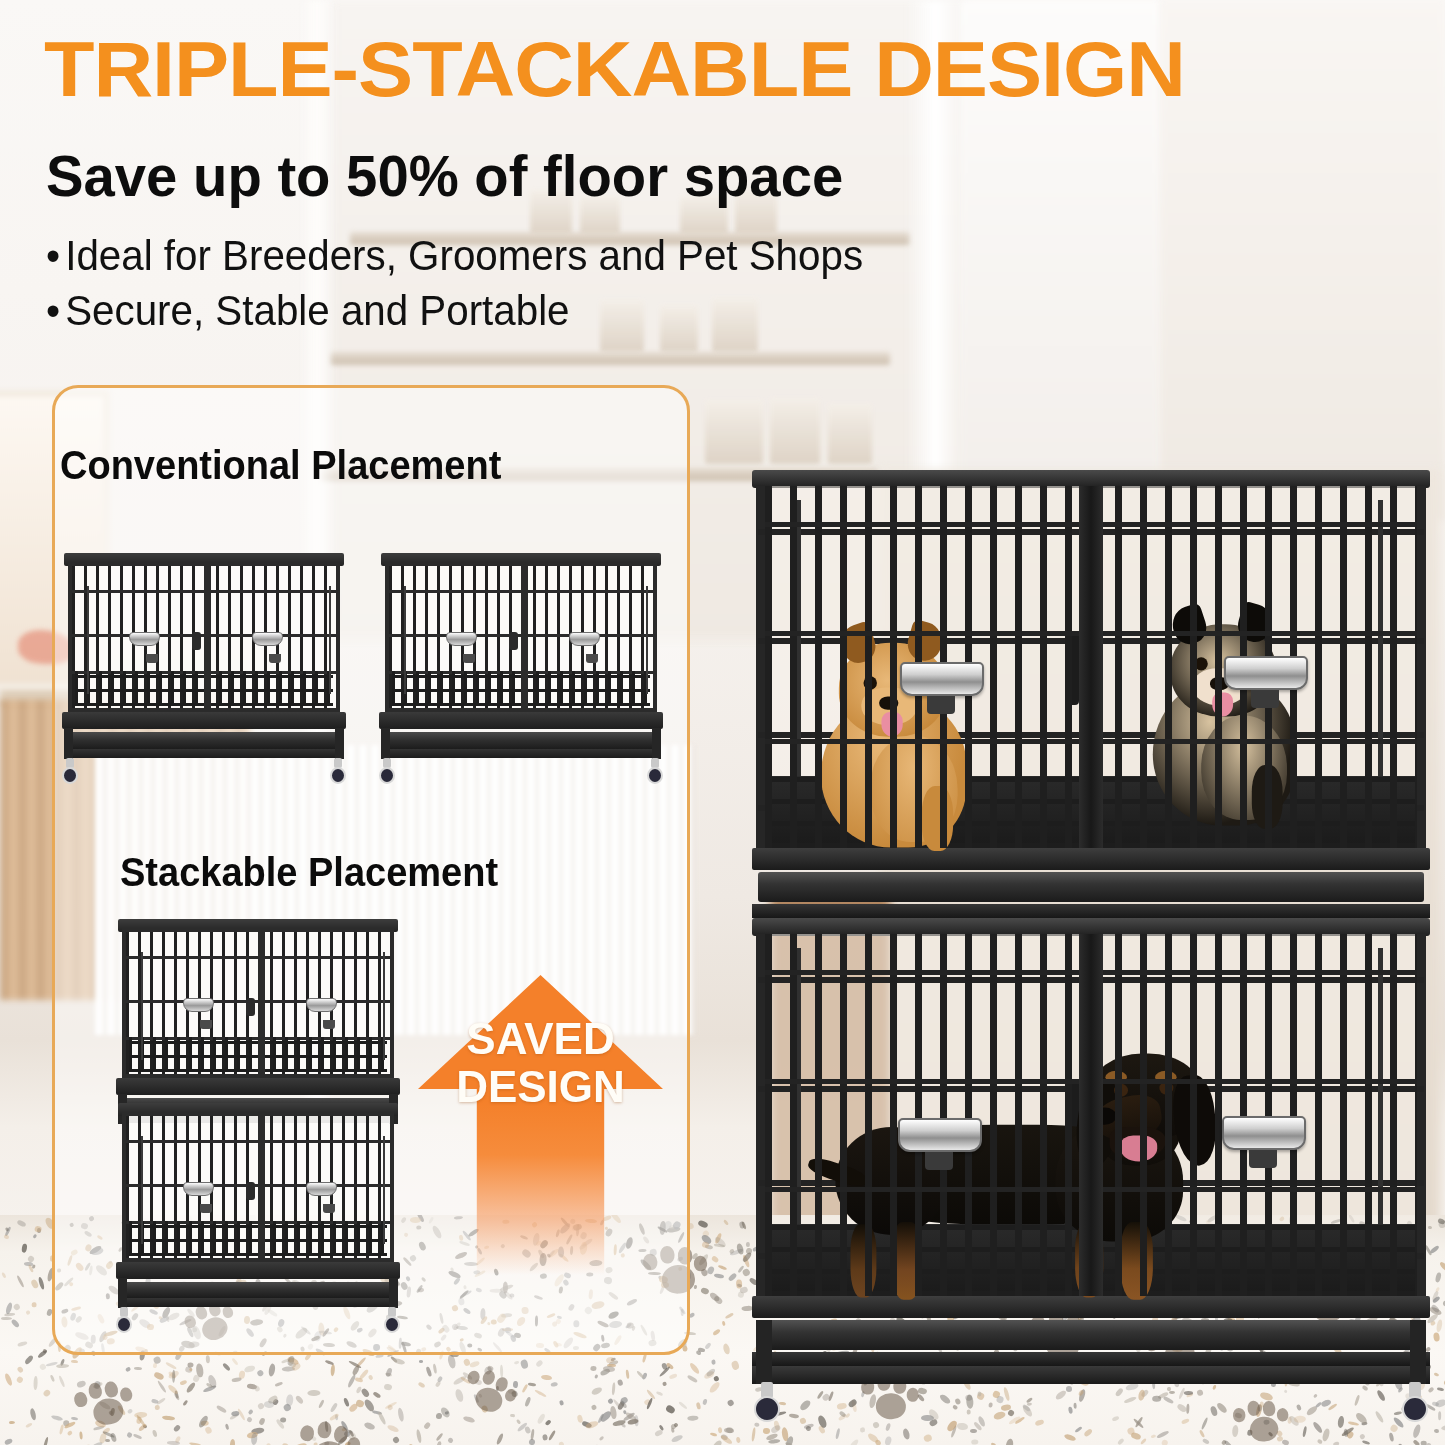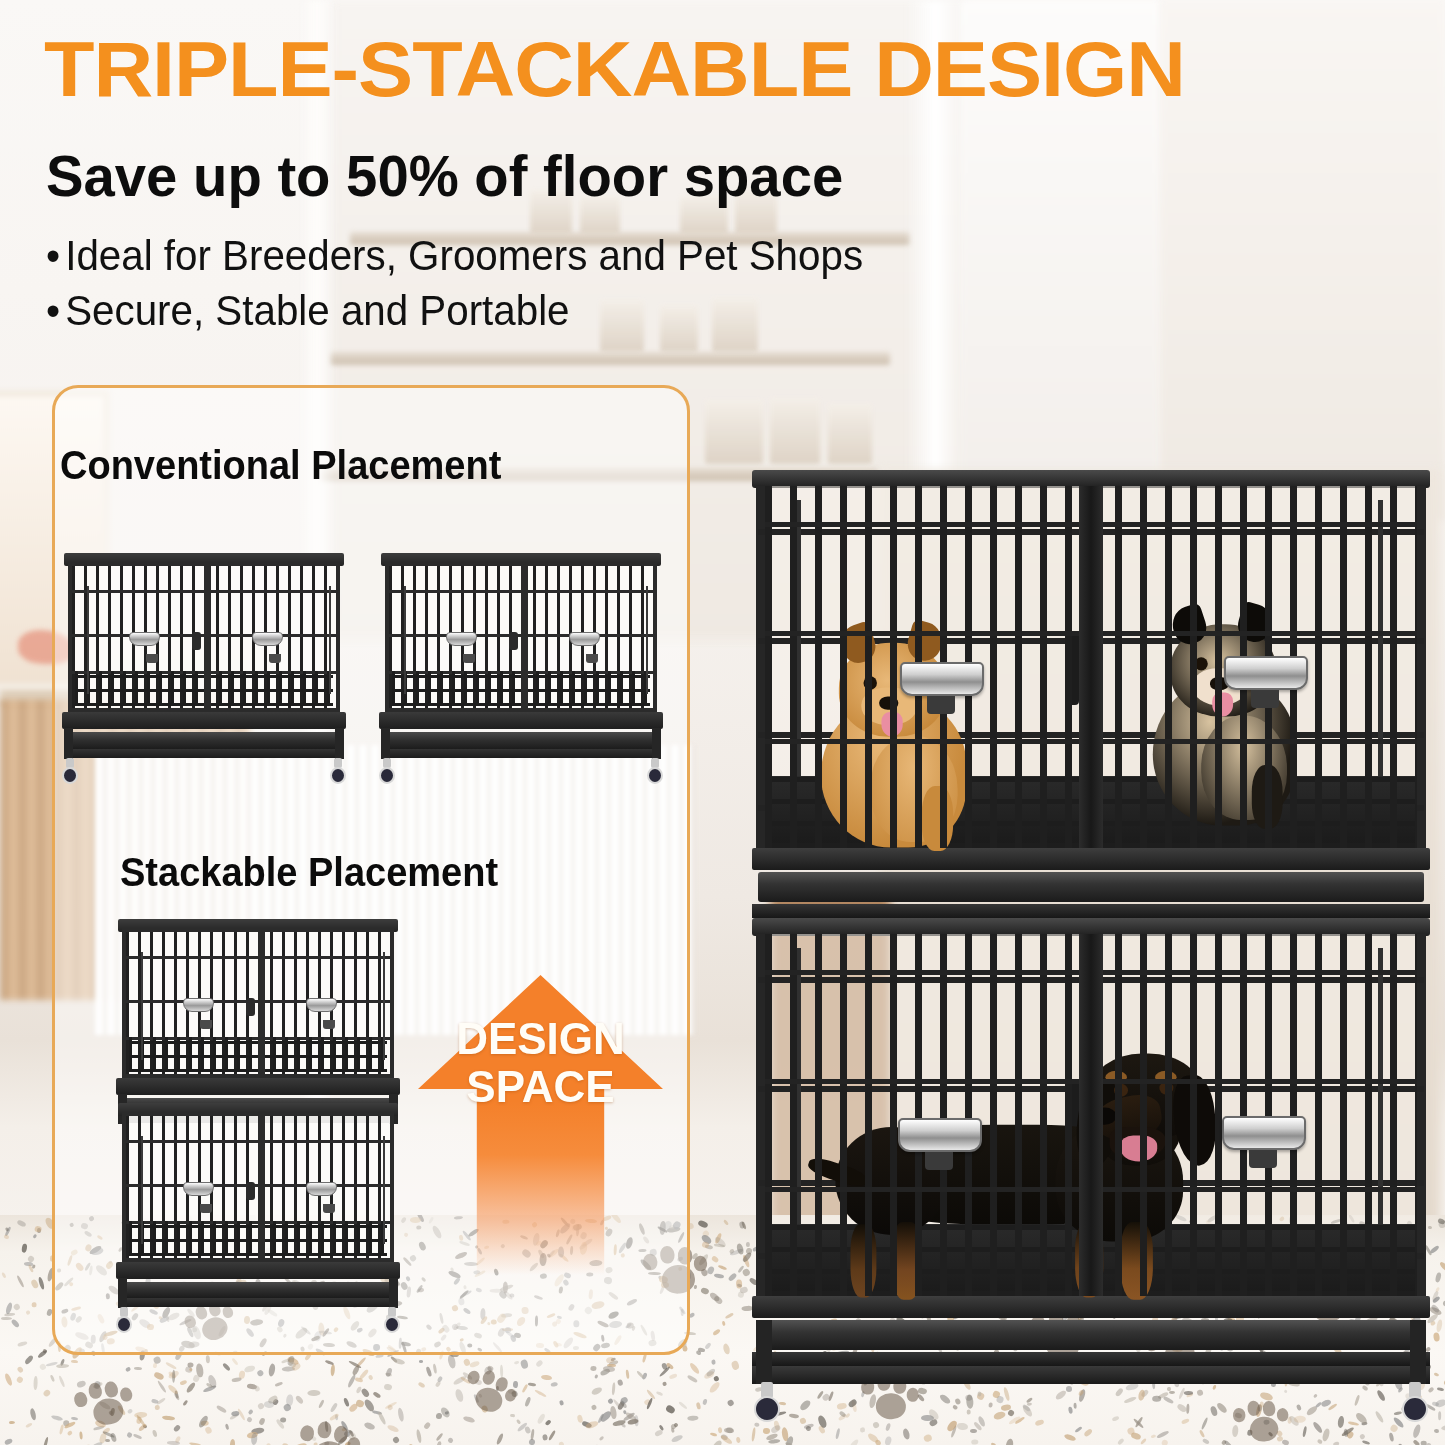--- a/index.html
+++ b/index.html
@@ -1941,22 +1941,22 @@
       </div>
       <div class="caster" style="left:262px;top:195px;">
         <span class="stem"></span>
         <span class="wheel"></span>
       </div>
     </div>
   </div>
 
 <div class="arrow"></div>
 <div class="arrow-text">
-  <div class="l2">DESIGN</div>
-  <div class="l3">SPACE</div>
+  <div class="l2">SAVED</div>
+  <div class="l3">DESIGN</div>
 </div>
 
 <div class="hero" id="hero">
     <div style="position:absolute;left:0;top:0px;width:678px;height:18px;background:linear-gradient(180deg,#4a4a4a,#1f1f1f);border-radius:3px;"></div>
     <div style="position:absolute;left:4px;top:16px;width:670px;height:362px;border-left:9px solid #262626;border-right:9px solid #262626;border-bottom:8px solid #262626;background:repeating-linear-gradient(90deg,#1f1f1f 0 7px,rgba(255,255,255,0) 7px 25px);background-color:rgba(246,241,234,0.55);"></div>
     <div style="position:absolute;left:6px;top:59.44px;width:666px;height:6px;background:#232323;"></div>
     <div style="position:absolute;left:6px;top:168.04px;width:666px;height:6px;background:#232323;"></div>
     <div style="position:absolute;left:6px;top:262.16px;width:666px;height:6px;background:#232323;"></div>
     <div style="position:absolute;left:6px;top:334.56px;width:666px;height:6px;background:#232323;"></div>
     <div style="position:absolute;left:327px;top:16px;width:24px;height:362px;background:linear-gradient(90deg,#2c2c2c,#181818,#2c2c2c);"></div>

